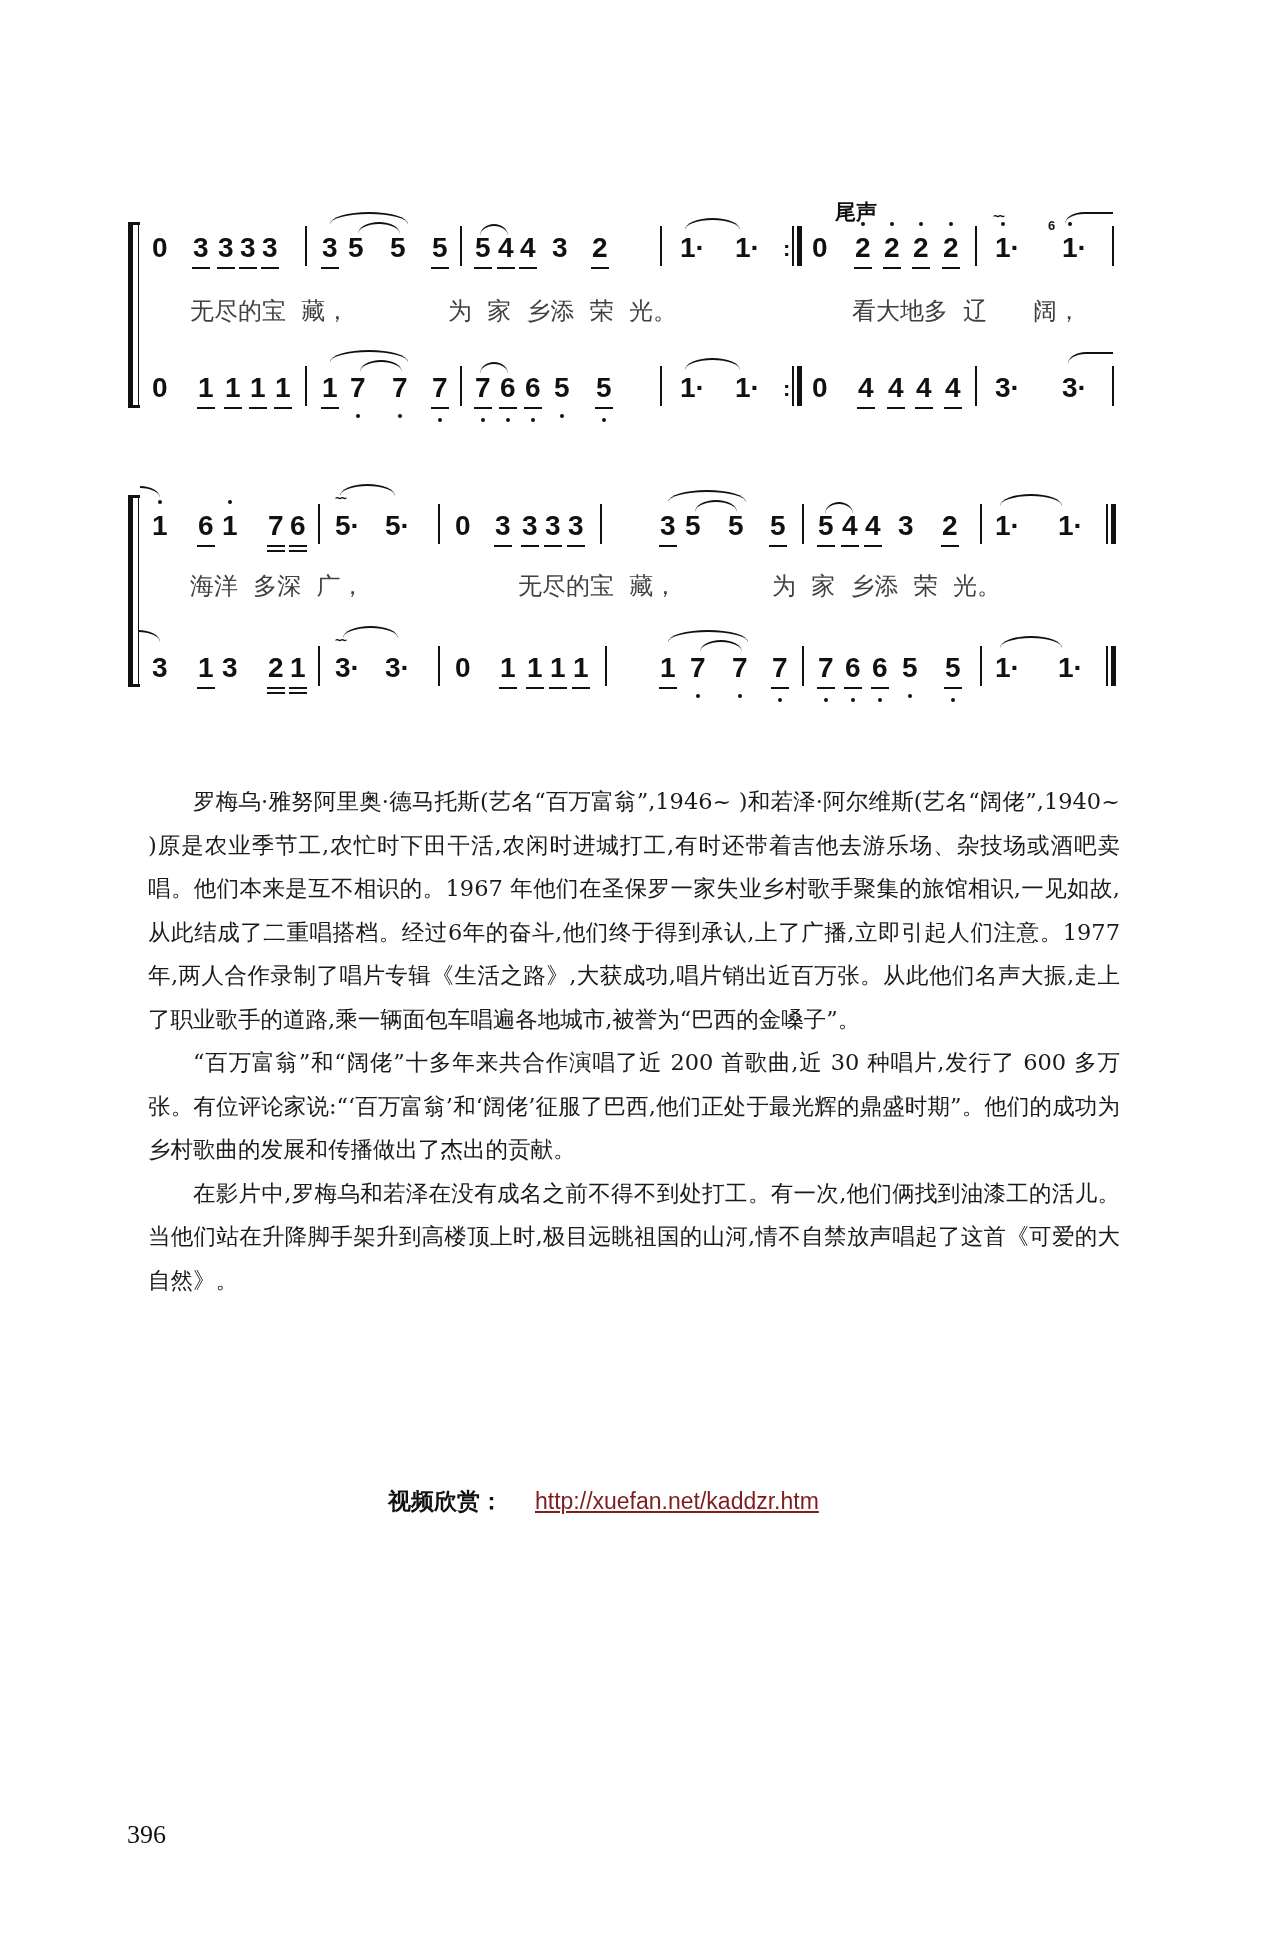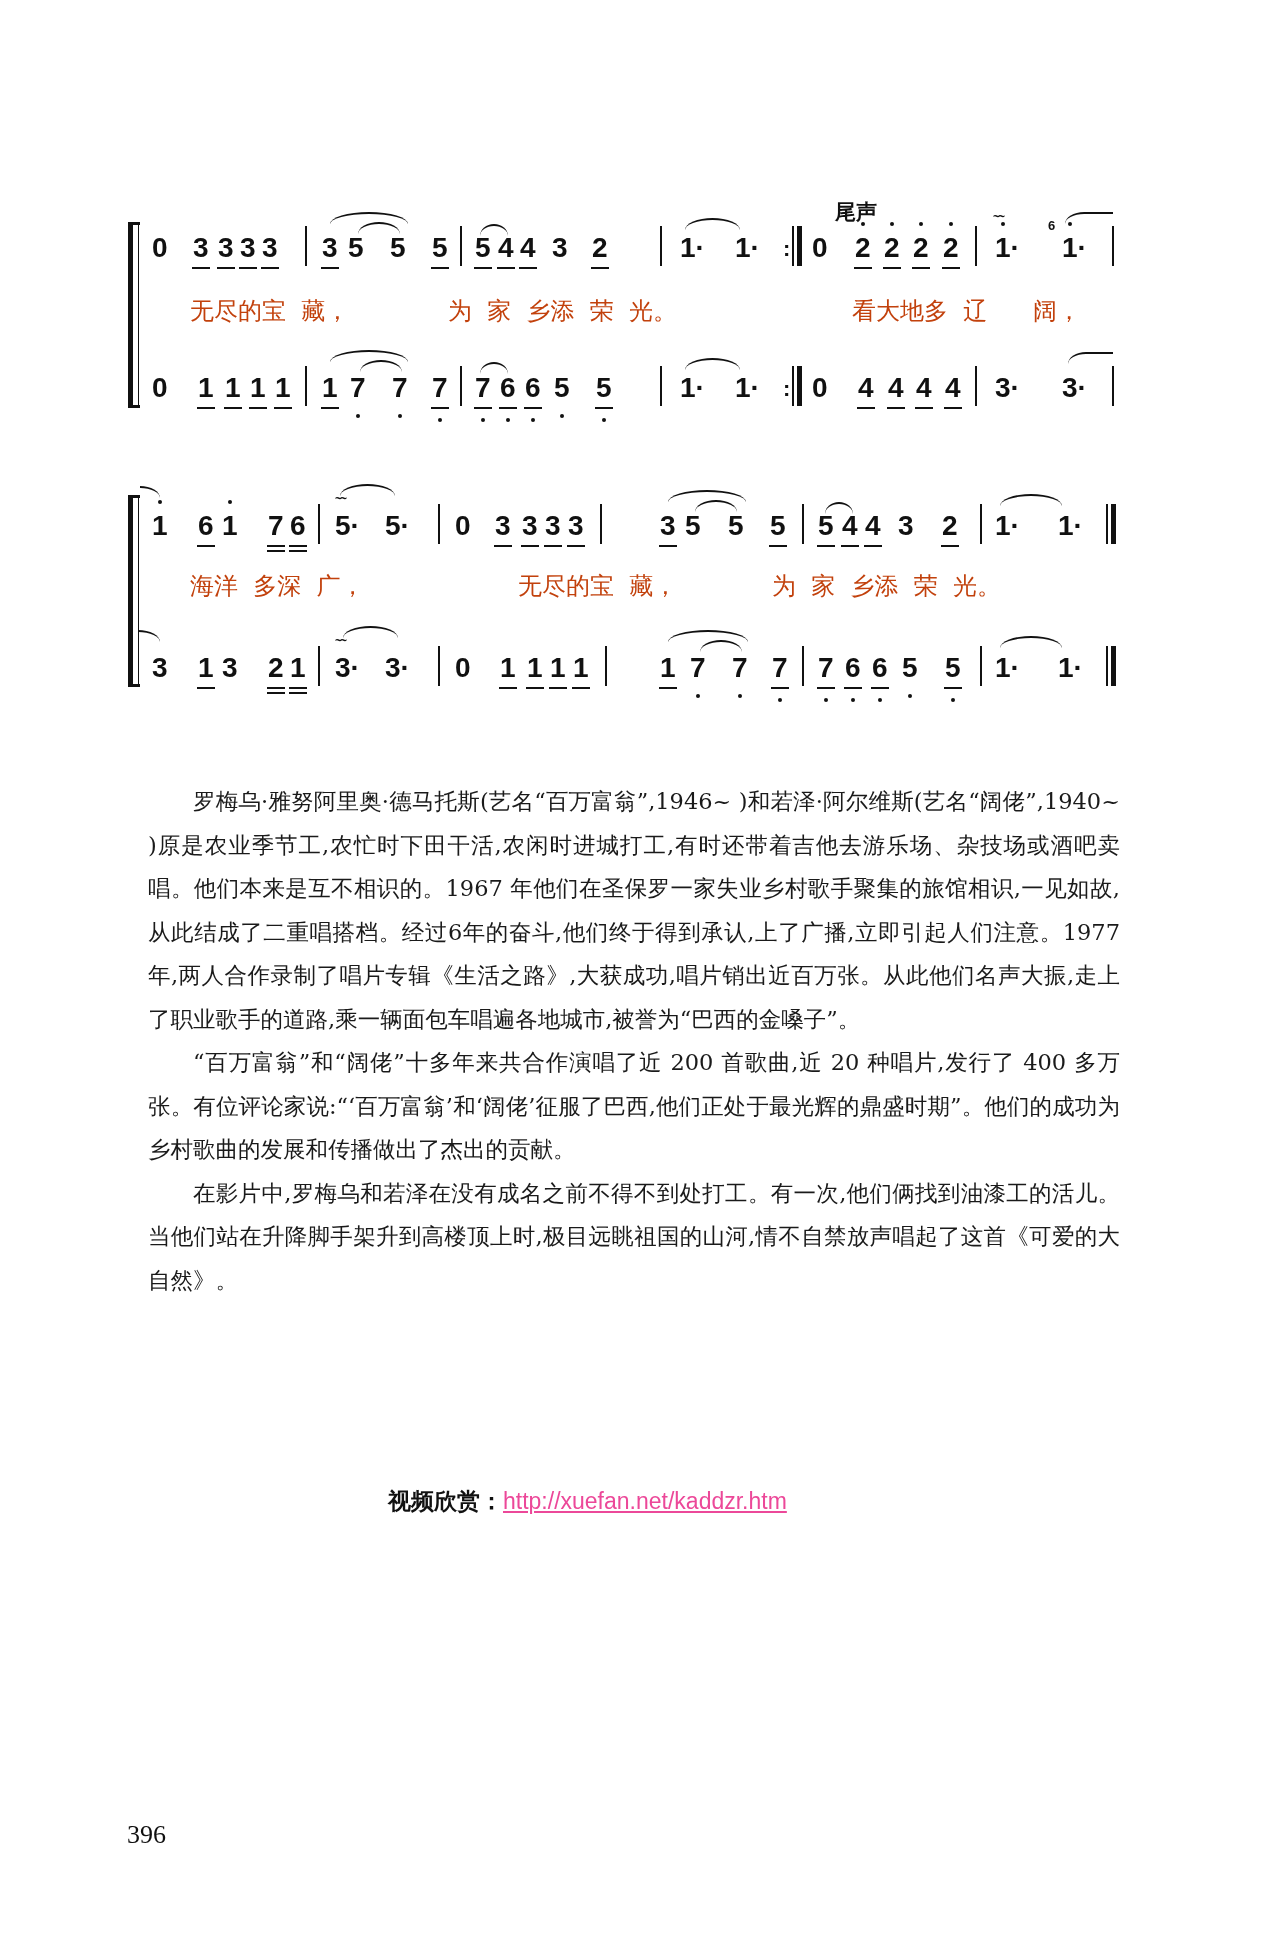--- a/index.html
+++ b/index.html
@@ -19,27 +19,27 @@
   .tok .hi { position:absolute; left:50%; top:-10px; width:4px; height:4px; margin-left:-2px; border-radius:2px; background:#111; }
   .tok .lo { position:absolute; left:50%; bottom:-14px; width:4px; height:4px; margin-left:-2px; border-radius:2px; background:#111; }
   .tok .lo2 { bottom:-18px; }
   .bar { position:absolute; top:-6px; width:2px; height:40px; background:#111; }
   .dbar { position:absolute; top:-6px; width:9px; height:40px; border-left:2px solid #111; box-sizing:border-box; }
   .dbar::after { content:""; position:absolute; left:3px; top:0; width:5px; height:40px; background:#111; }
   .rep { position:absolute; top:4px; font-size:22px; }
   .slur { position:absolute; border-top:2px solid #111; border-radius:50% 50% 0 0 / 100% 100% 0 0; height:10px; }
   .trill { position:absolute; font-size:12px; font-weight:bold; letter-spacing:-2px; }
   .grace { position:absolute; font-size:13px; font-weight:bold; }
-  .lyrics { position:absolute; font-family:"DejaVu Sans", sans-serif; font-size:24px; color:#c2410c; white-space:pre; }
+  .lyrics { position:absolute; font-family:"DejaVu Sans", sans-serif; font-size:24px; color:#404040; white-space:pre; }
   .section-label { position:absolute; font-size:21px; font-weight:bold; }
   .para { position:absolute; left:148px; width:972px; font-family:"DejaVu Serif", serif; font-size:22.5px;
           line-height:43.5px; color:#1a1a1a; text-align:justify; }
   .para p { margin:0; text-indent:45px; }
   .video { position:absolute; left:388px; top:1486px; font-family:"Liberation Sans", sans-serif; font-size:23px; font-weight:bold; }
-  .video a { color:#ec4899; text-decoration:underline; font-weight:normal; }
+  .video a { color:#7f1d1d; text-decoration:underline; font-weight:normal;margin-left:32px; }
   .pagenum { position:absolute; left:127px; top:1820px; font-family:"Liberation Serif", serif; font-size:26px; }
 </style>
 </head>
 <body>
 
 <div class="page">
 
   <div class="bracket" style="left:128px; top:222px; height:186px;">
       <div class="thin"></div>
     </div>
@@ -214,21 +214,21 @@
     <div class="tok" style="left:945px;"><span class="num"><span>5</span><i class="ul1"></i><i class="lo lo2"></i></span></div>
     <div class="bar" style="left:980px;"></div>
     <div class="slur" style="left:1000px; top:-16px; width:62px;"></div>
     <div class="tok" style="left:995px;"><span class="num">1</span><span>·</span></div>
     <div class="tok" style="left:1058px;"><span class="num">1</span><span>·</span></div>
     <div class="dbar" style="left:1106px;"></div>
   </div>
 
   <div class="para" style="top:780px;">
     <p>罗梅乌·雅努阿里奥·德马托斯(艺名“百万富翁”,1946~      )和若泽·阿尔维斯(艺名“阔佬”,1940~      )原是农业季节工,农忙时下田干活,农闲时进城打工,有时还带着吉他去游乐场、杂技场或酒吧卖唱。他们本来是互不相识的。1967 年他们在圣保罗一家失业乡村歌手聚集的旅馆相识,一见如故,从此结成了二重唱搭档。经过6年的奋斗,他们终于得到承认,上了广播,立即引起人们注意。1977年,两人合作录制了唱片专辑《生活之路》,大获成功,唱片销出近百万张。从此他们名声大振,走上了职业歌手的道路,乘一辆面包车唱遍各地城市,被誉为“巴西的金嗓子”。</p>
-    <p>“百万富翁”和“阔佬”十多年来共合作演唱了近 200 首歌曲,近 20 种唱片,发行了 400 多万张。有位评论家说:“‘百万富翁’和‘阔佬’征服了巴西,他们正处于最光辉的鼎盛时期”。他们的成功为乡村歌曲的发展和传播做出了杰出的贡献。</p>
+    <p>“百万富翁”和“阔佬”十多年来共合作演唱了近 200 首歌曲,近 30 种唱片,发行了 600 多万张。有位评论家说:“‘百万富翁’和‘阔佬’征服了巴西,他们正处于最光辉的鼎盛时期”。他们的成功为乡村歌曲的发展和传播做出了杰出的贡献。</p>
     <p>在影片中,罗梅乌和若泽在没有成名之前不得不到处打工。有一次,他们俩找到油漆工的活儿。当他们站在升降脚手架升到高楼顶上时,极目远眺祖国的山河,情不自禁放声唱起了这首《可爱的大自然》。</p>
   </div>
 
   <div class="video">
     <span>视频欣赏：</span><a>http://xuefan.net/kaddzr.htm</a>
   </div>
 
   <div class="pagenum">396</div>
 </div>
 

